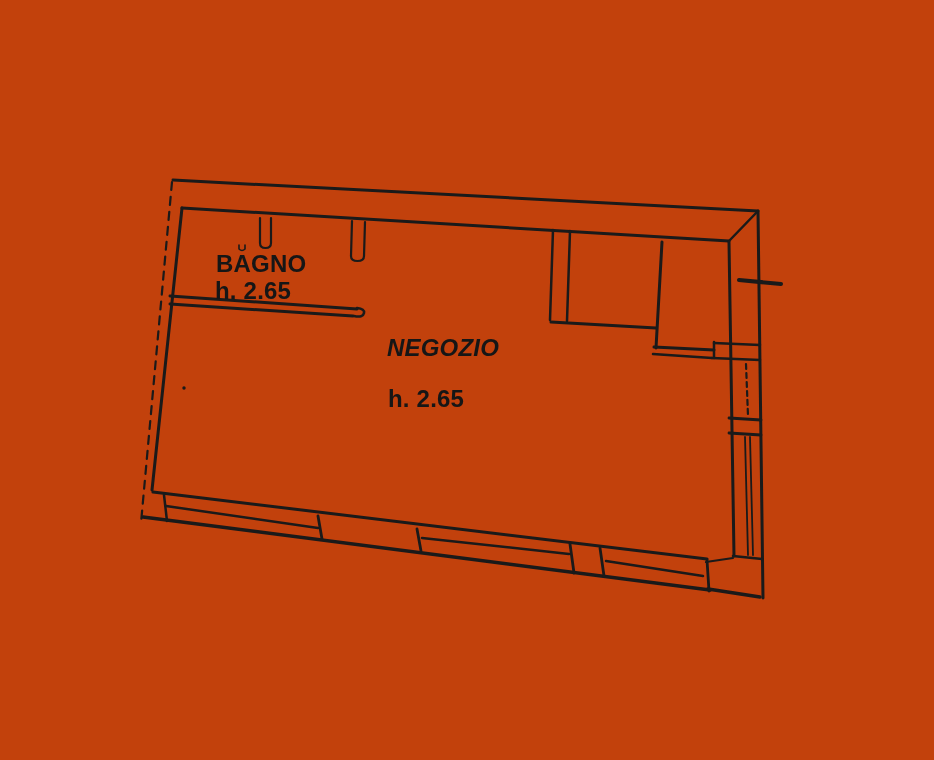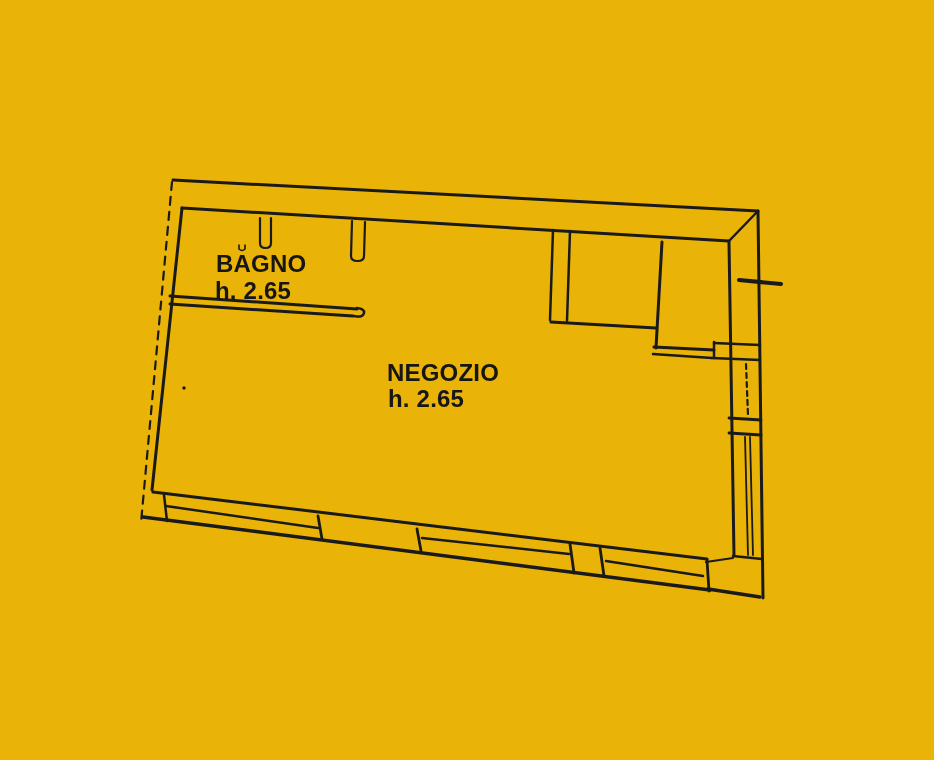--- a/index.html
+++ b/index.html
@@ -1,36 +1,36 @@
 <!DOCTYPE html>
 <html><head>
 <meta charset="utf-8">
 <style>
   html,body{margin:0;padding:0;background:#ffffff;}
   .page{
     position:relative;
     width:934px;height:760px;
-    background:#eab308;
+    background:#c2410c;
     overflow:hidden;
     font-family:"Liberation Sans","DejaVu Sans",sans-serif;
   }
   .plan-svg{position:absolute;left:0;top:0;width:934px;height:760px;}
   .room-label{
     position:absolute;
     color:#161616;
     font-weight:700;
     font-size:24px;
     letter-spacing:0.2px;
     white-space:nowrap;
     line-height:1;
     -webkit-font-smoothing:antialiased;
   }
   .lbl-bagno-name   {left:216px;top:252px;}
   .lbl-bagno-h      {left:215px;top:279px;}
-  .lbl-negozio-name {left:387px;top:361px;}
+  .lbl-negozio-name {left:387px;top:336px;font-style:italic;}
   .lbl-negozio-h    {left:388px;top:387px;}
 </style>
 </head>
 <body>
 
 <div class="page">
 
   <svg class="plan-svg" viewBox="0 0 934 760" xmlns="http://www.w3.org/2000/svg">
       <line x1="173" y1="180" x2="758" y2="211" stroke="#1a1a1a" stroke-width="3" stroke-linecap="round"></line>
       <line x1="758" y1="211" x2="763" y2="598" stroke="#1a1a1a" stroke-width="3" stroke-linecap="round"></line>

